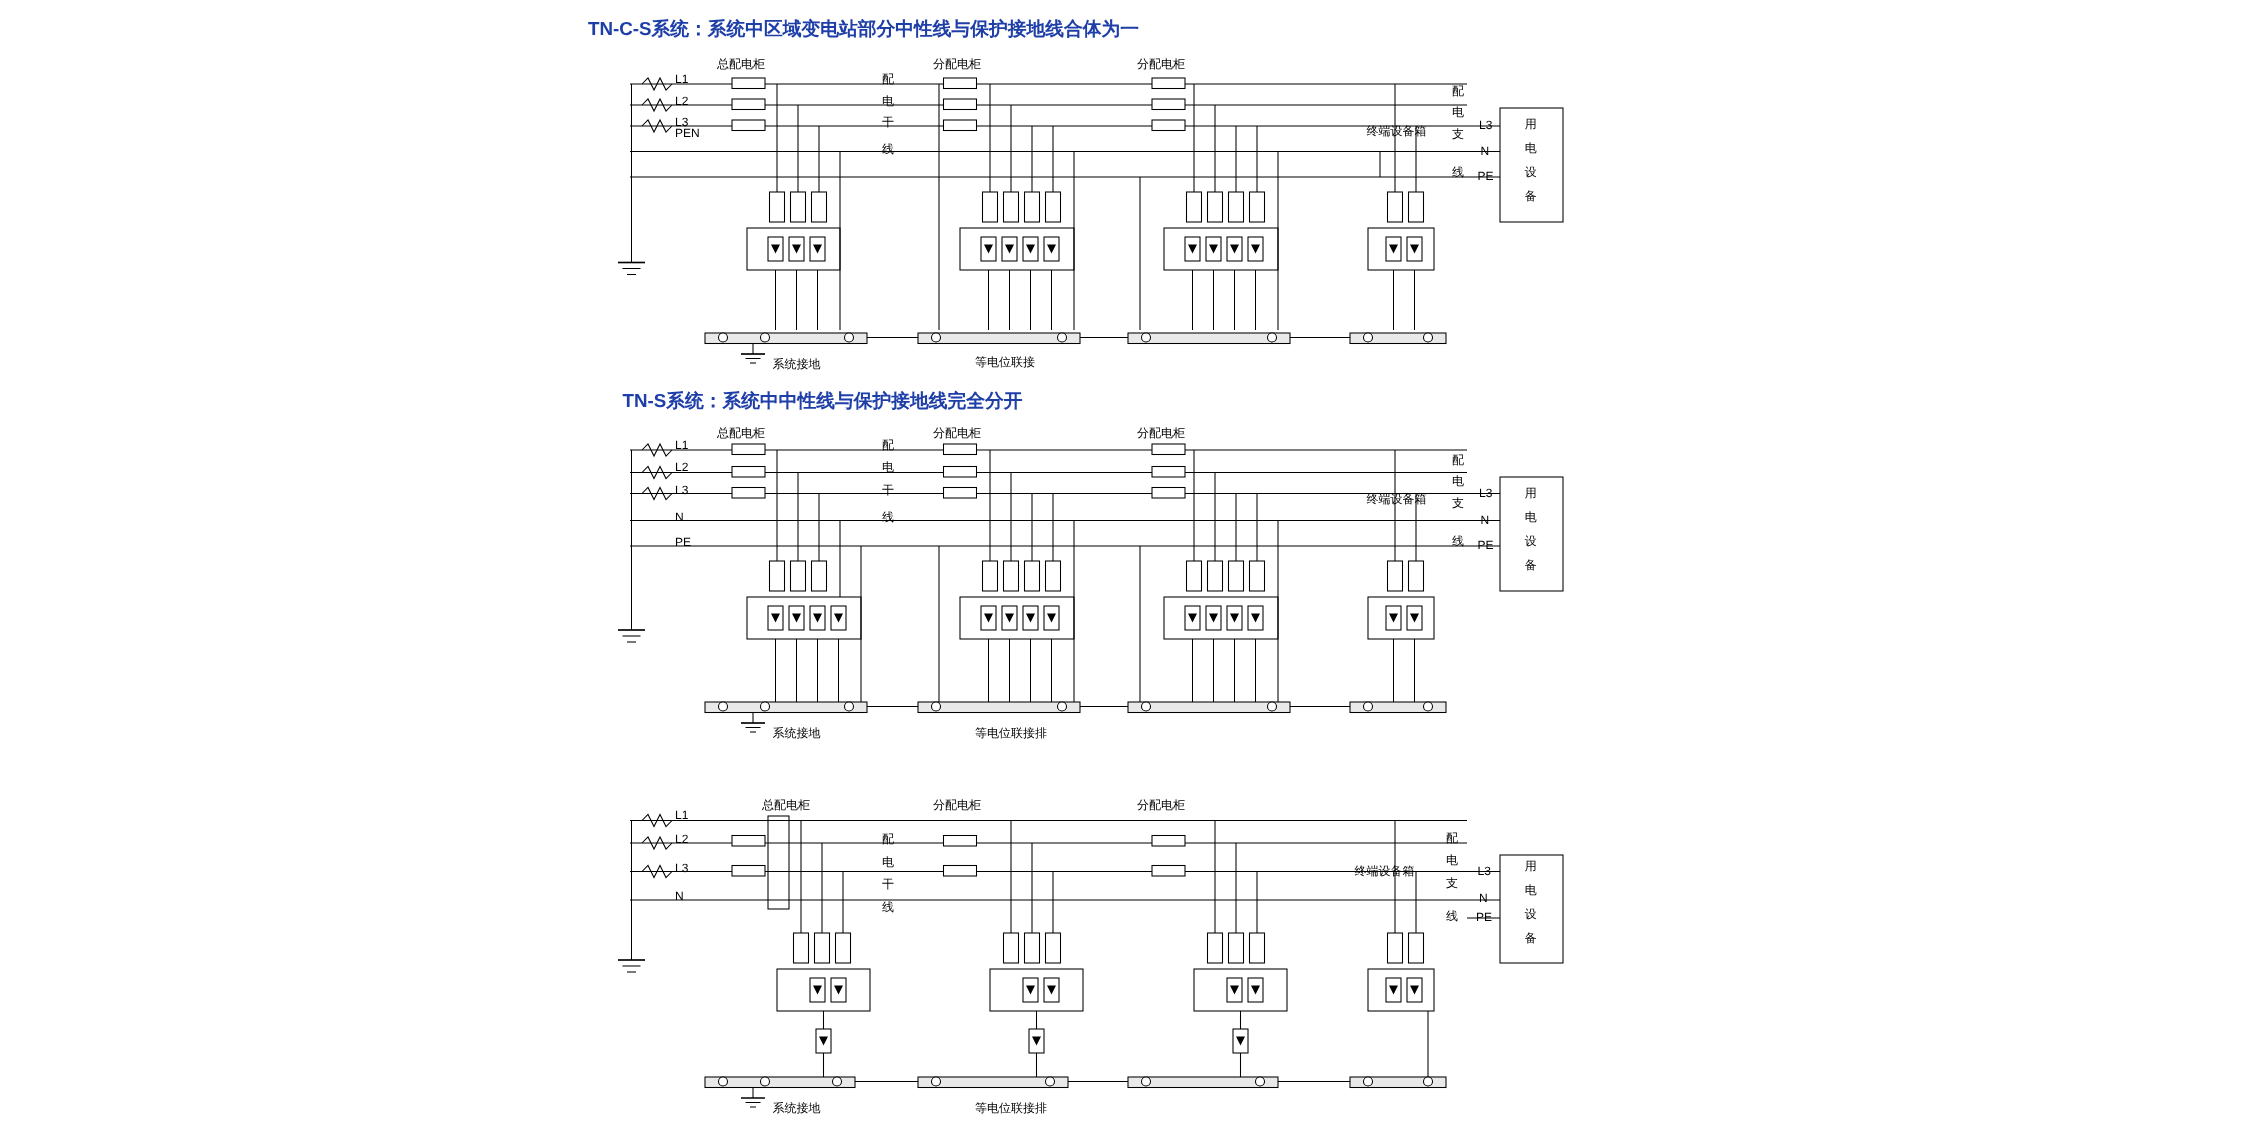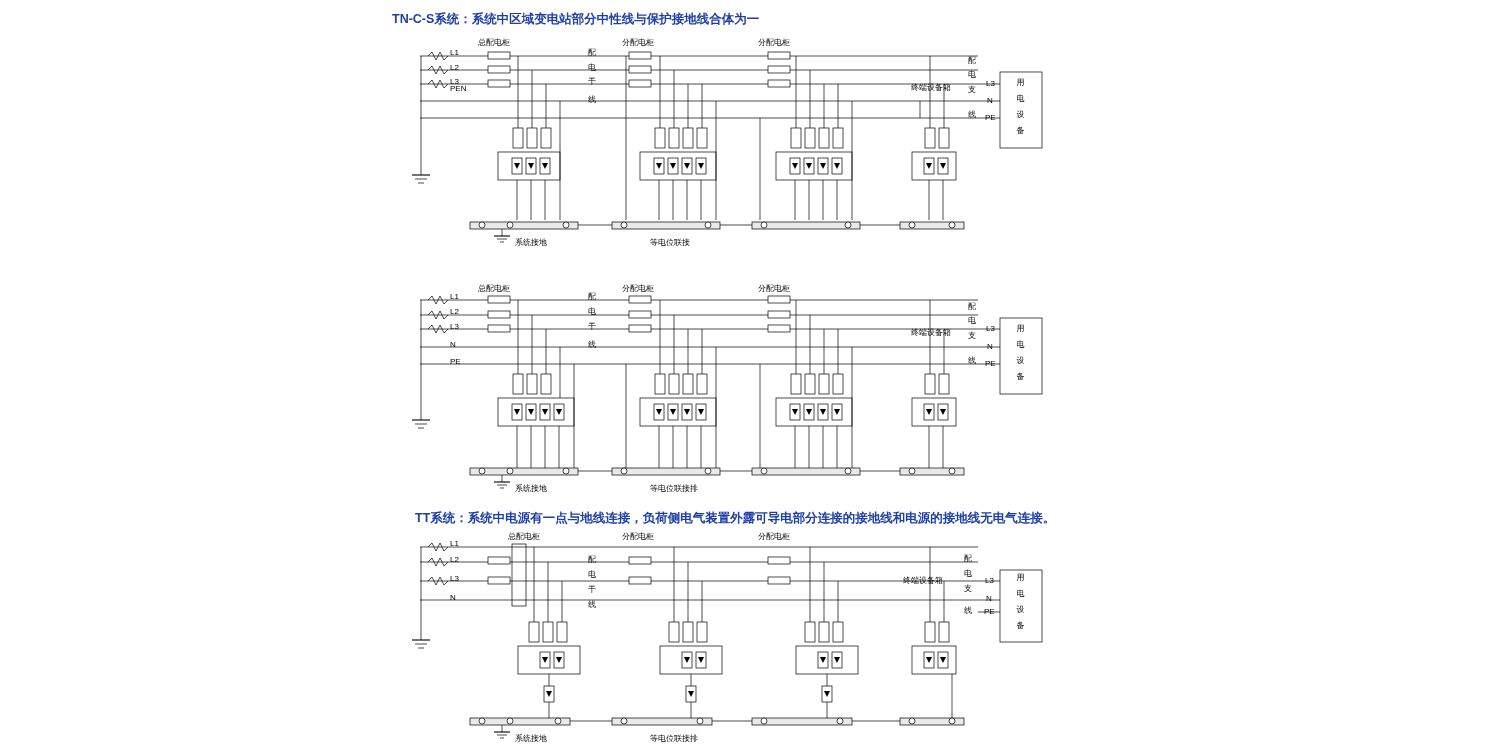--- a/index.html
+++ b/index.html
@@ -189,20 +189,21 @@
   <div class="lbl" style="left:985px;top:113px;">PE</div>
 
   <div class="lbl vert" style="left:1016px;top:78px;">用</div>
   <div class="lbl vert" style="left:1016px;top:94px;">电</div>
   <div class="lbl vert" style="left:1016px;top:110px;">设</div>
   <div class="lbl vert" style="left:1016px;top:126px;">备</div>
 
   <div class="lbl" style="left:515px;top:238px;">系统接地</div>
   <div class="lbl" style="left:650px;top:238px;font-family:Liberation Mono, monospace;">等电位联接</div>
 
+  <div class="title" style="left:415px;top:259px;">TN-S系统：系统中中性线与保护接地线完全分开</div>
 
   <svg width="1496" height="753">
     <line class="ln" x1="420" y1="300" x2="978" y2="300"></line>
     <line class="ln" x1="420" y1="315" x2="978" y2="315"></line>
     <line class="ln" x1="420" y1="329" x2="978" y2="329"></line>
     <line class="ln" x1="420" y1="347" x2="978" y2="347"></line>
     <line class="ln" x1="420" y1="364" x2="978" y2="364"></line>
     <path class="ln" d="M428,300 l4,-4 l4,8 l4,-8 l4,8 l4,-4"></path>
     <path class="ln" d="M428,315 l4,-4 l4,8 l4,-8 l4,8 l4,-4"></path>
     <path class="ln" d="M428,329 l4,-4 l4,8 l4,-8 l4,8 l4,-4"></path>
@@ -360,21 +361,20 @@
   <div class="lbl" style="left:985px;top:359px;">PE</div>
 
   <div class="lbl vert" style="left:1016px;top:324px;">用</div>
   <div class="lbl vert" style="left:1016px;top:340px;">电</div>
   <div class="lbl vert" style="left:1016px;top:356px;">设</div>
   <div class="lbl vert" style="left:1016px;top:372px;">备</div>
 
   <div class="lbl" style="left:515px;top:484px;">系统接地</div>
   <div class="lbl" style="left:650px;top:484px;">等电位联接排</div>
 
-  <div class="title" style="left:415px;top:510px;">TT系统：系统中电源有一点与地线连接，负荷侧电气装置外露可导电部分连接的接地线和电源的接地线无电气连接。</div>
 
   <svg width="1496" height="753">
     <line class="ln" x1="420" y1="547" x2="978" y2="547"></line>
     <line class="ln" x1="420" y1="562" x2="978" y2="562"></line>
     <line class="ln" x1="420" y1="581" x2="978" y2="581"></line>
     <line class="ln" x1="420" y1="600" x2="978" y2="600"></line>
     <path class="ln" d="M428,547 l4,-4 l4,8 l4,-8 l4,8 l4,-4"></path>
     <path class="ln" d="M428,562 l4,-4 l4,8 l4,-8 l4,8 l4,-4"></path>
     <path class="ln" d="M428,581 l4,-4 l4,8 l4,-8 l4,8 l4,-4"></path>
     <line class="ln" x1="421" y1="547" x2="421" y2="640"></line>

